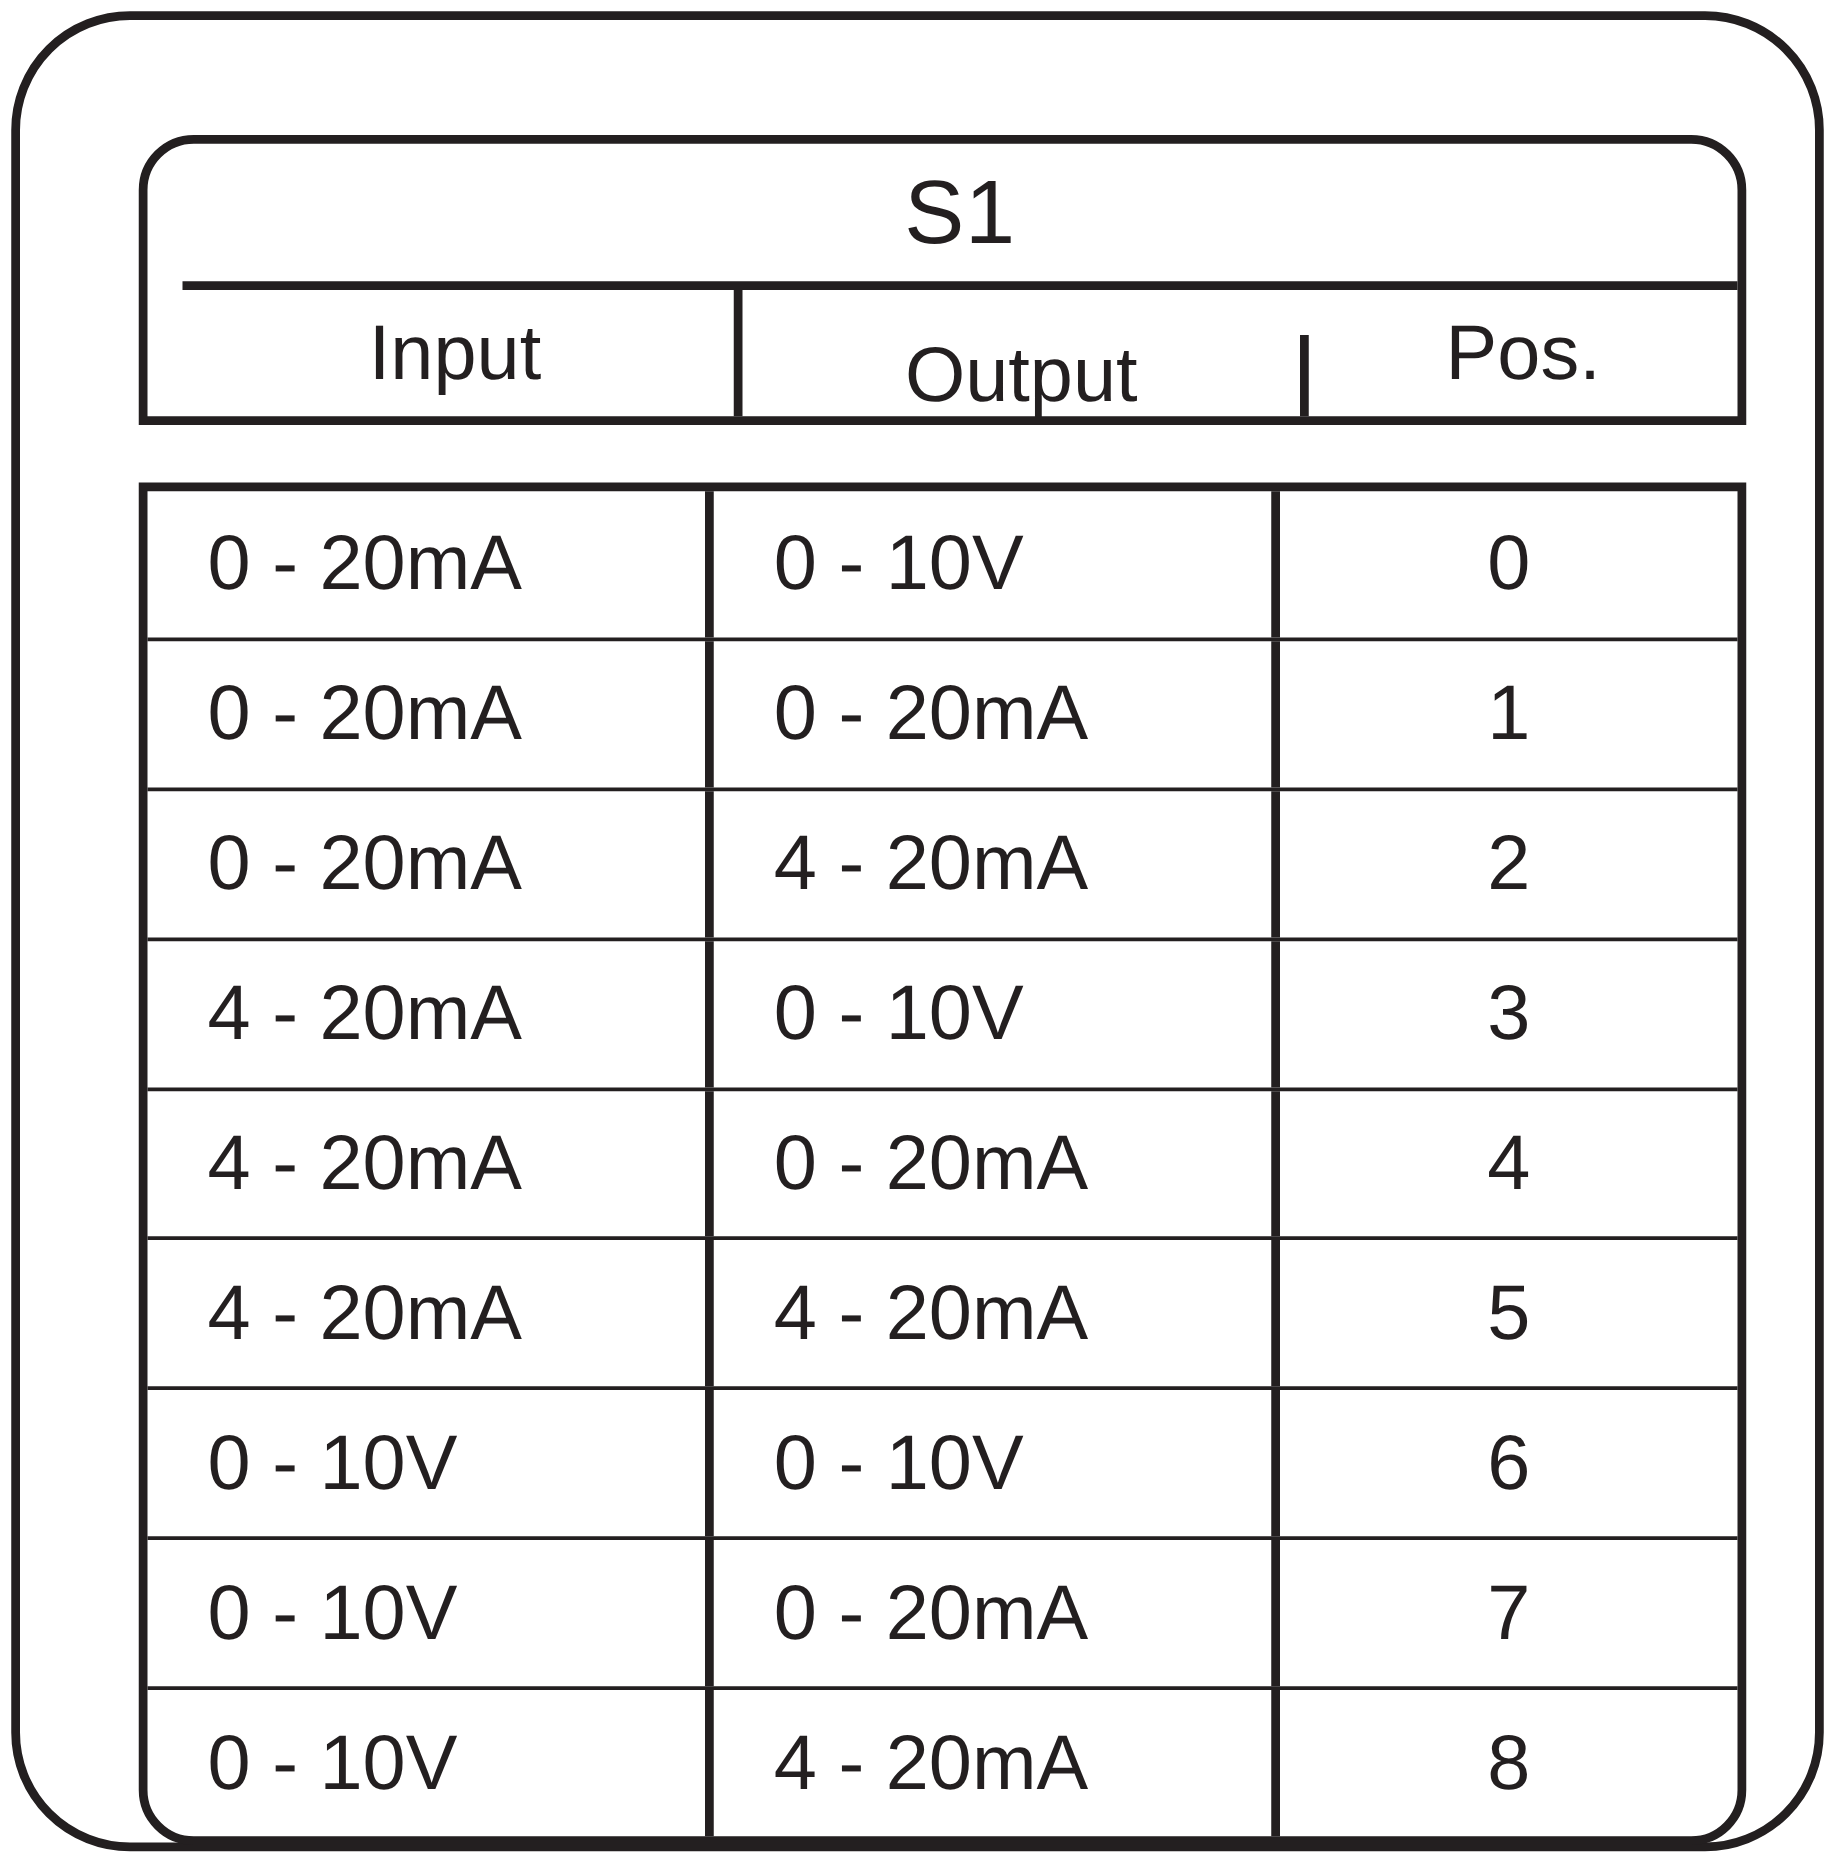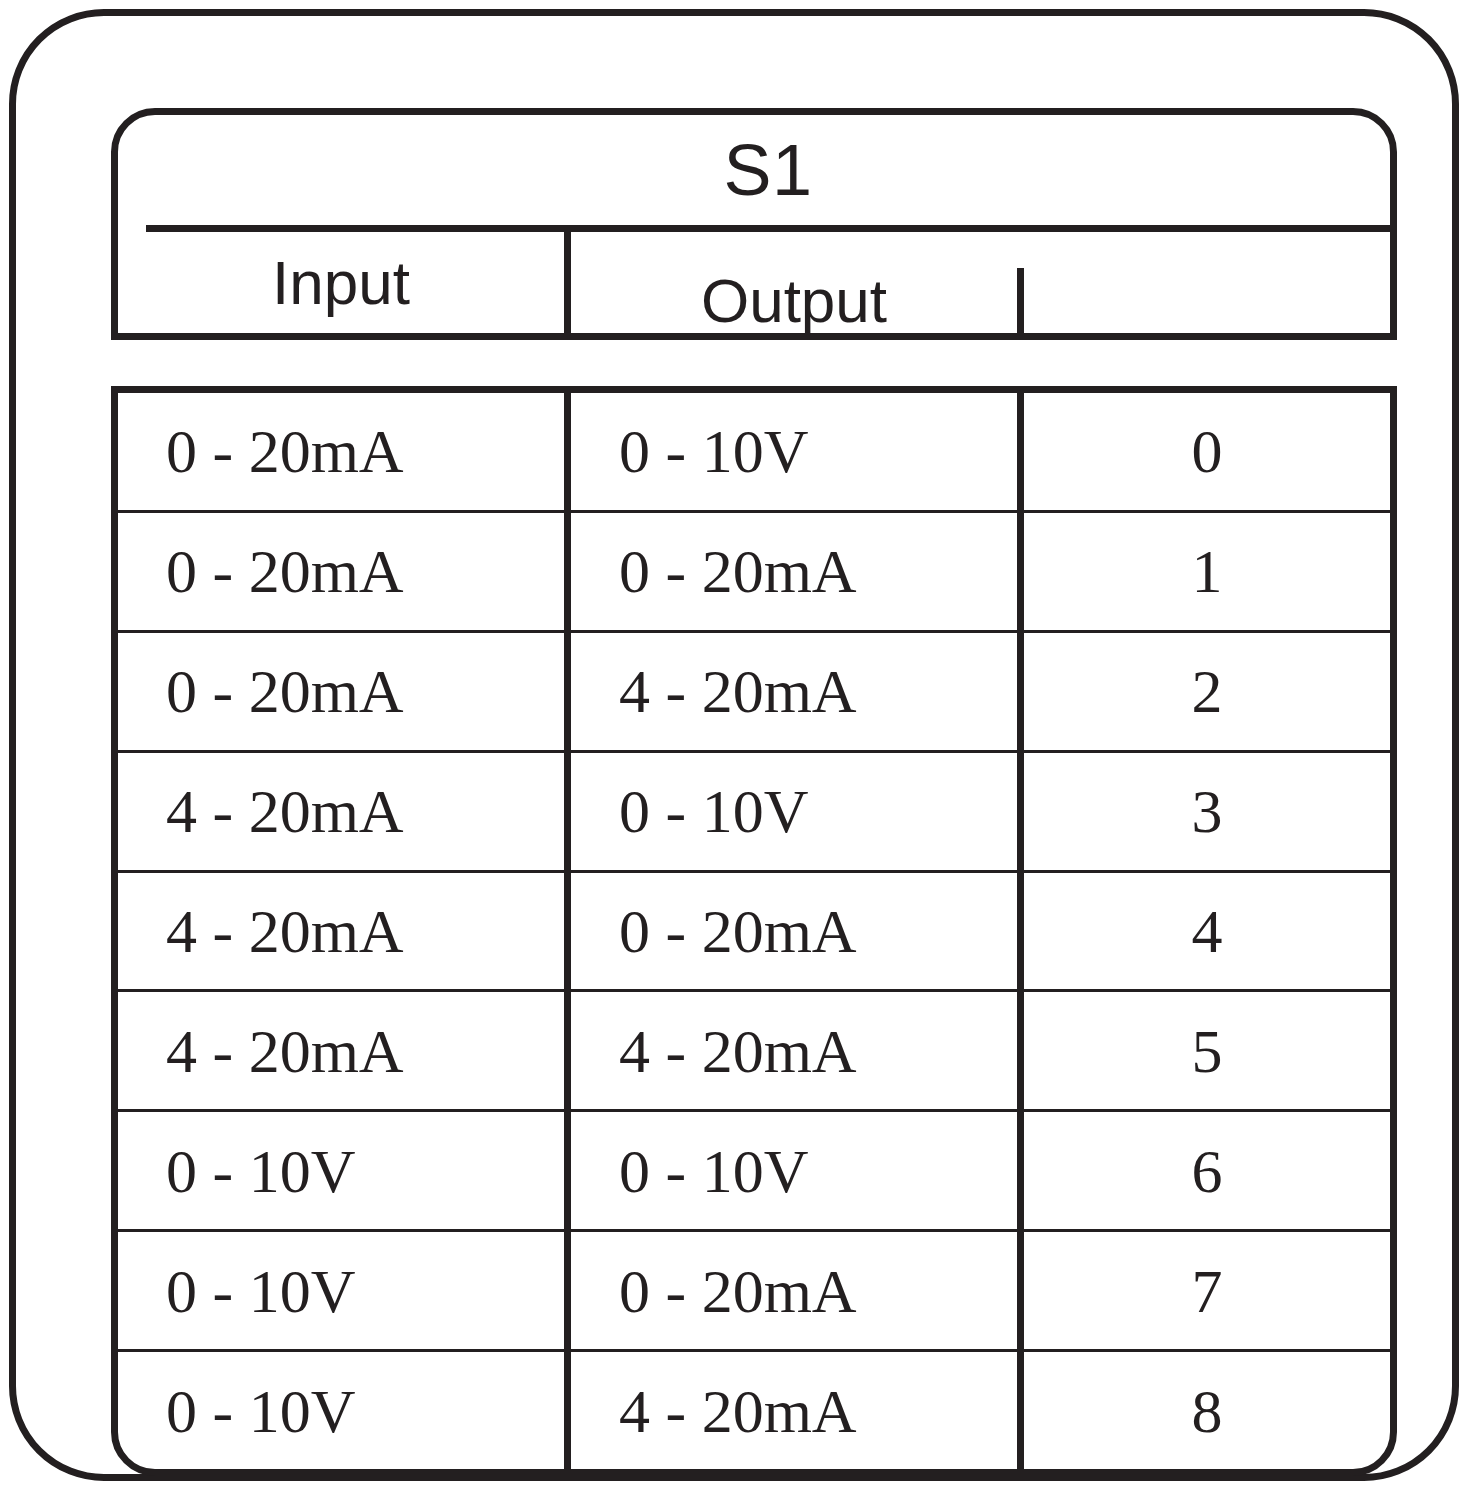--- a/index.html
+++ b/index.html
@@ -52,20 +52,21 @@
     margin-left: 28px;
   }
   #title-row .title-text {
     font-size: 72px;
     line-height: 1;
     letter-spacing: 0.5px;
   }
   #heading-row {
     flex: 1 1 auto;
     display: flex;
+    padding-left: 23px;
   }
   #heading-row .hcell {
     display: flex;
     align-items: center;
     justify-content: center;
     font-size: 62px;
     line-height: 1;
     box-sizing: border-box;
   }
   #heading-row .hcell.c-input  { width: 453px; border-right: 7px solid #231f20; }
@@ -85,21 +86,20 @@
     background: #ffffff;
     display: flex;
     flex-direction: column;
   }
   .data-row {
     flex: 1 1 0;
     display: flex;
     border-bottom: 3px solid #231f20;
     box-sizing: border-box;
     min-height: 0;
-    font-family: Liberation Serif, serif;
   }
   .data-row:last-child { border-bottom: none; }
 
   .data-row .cell {
     display: flex;
     align-items: center;
     font-size: 62px;
     line-height: 1;
     box-sizing: border-box;
     white-space: nowrap;
@@ -128,20 +128,21 @@
 
   <div id="header-block">
 
     <div id="title-row">
       <span class="title-text">S1</span>
     </div>
 
     <div id="heading-row">
       <div class="hcell c-input">Input</div>
       <div class="hcell c-output">Output</div>
+      <div class="hcell c-pos">Pos.</div>
     </div>
 
   </div>
 
   <div id="body-block">
 
     <div class="data-row">
       <div class="cell c-input">0 - 20mA</div>
       <div class="cell c-output">0 - 10V</div>
       <div class="cell c-pos">0</div>

